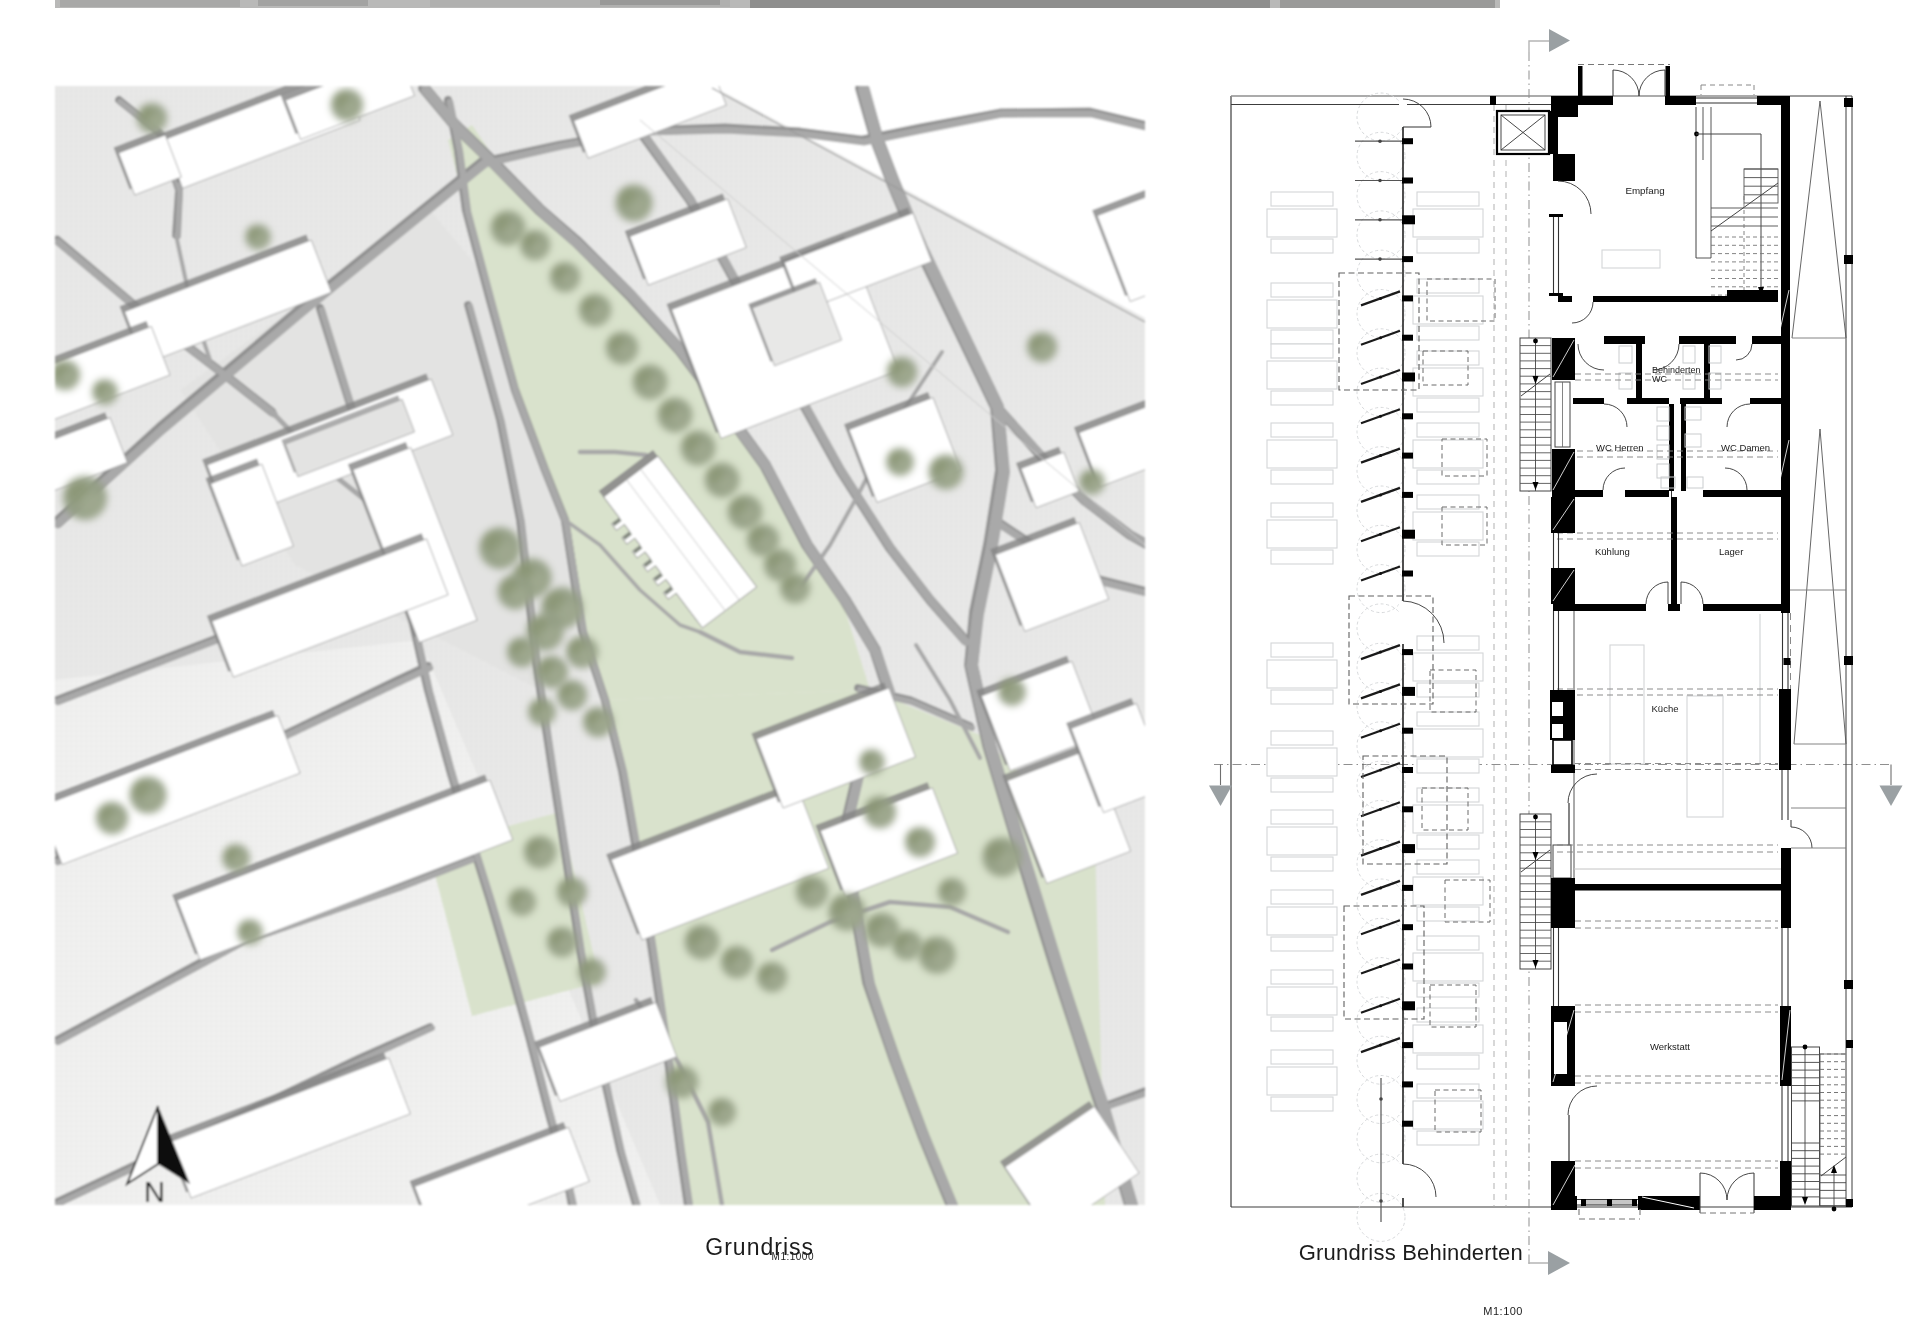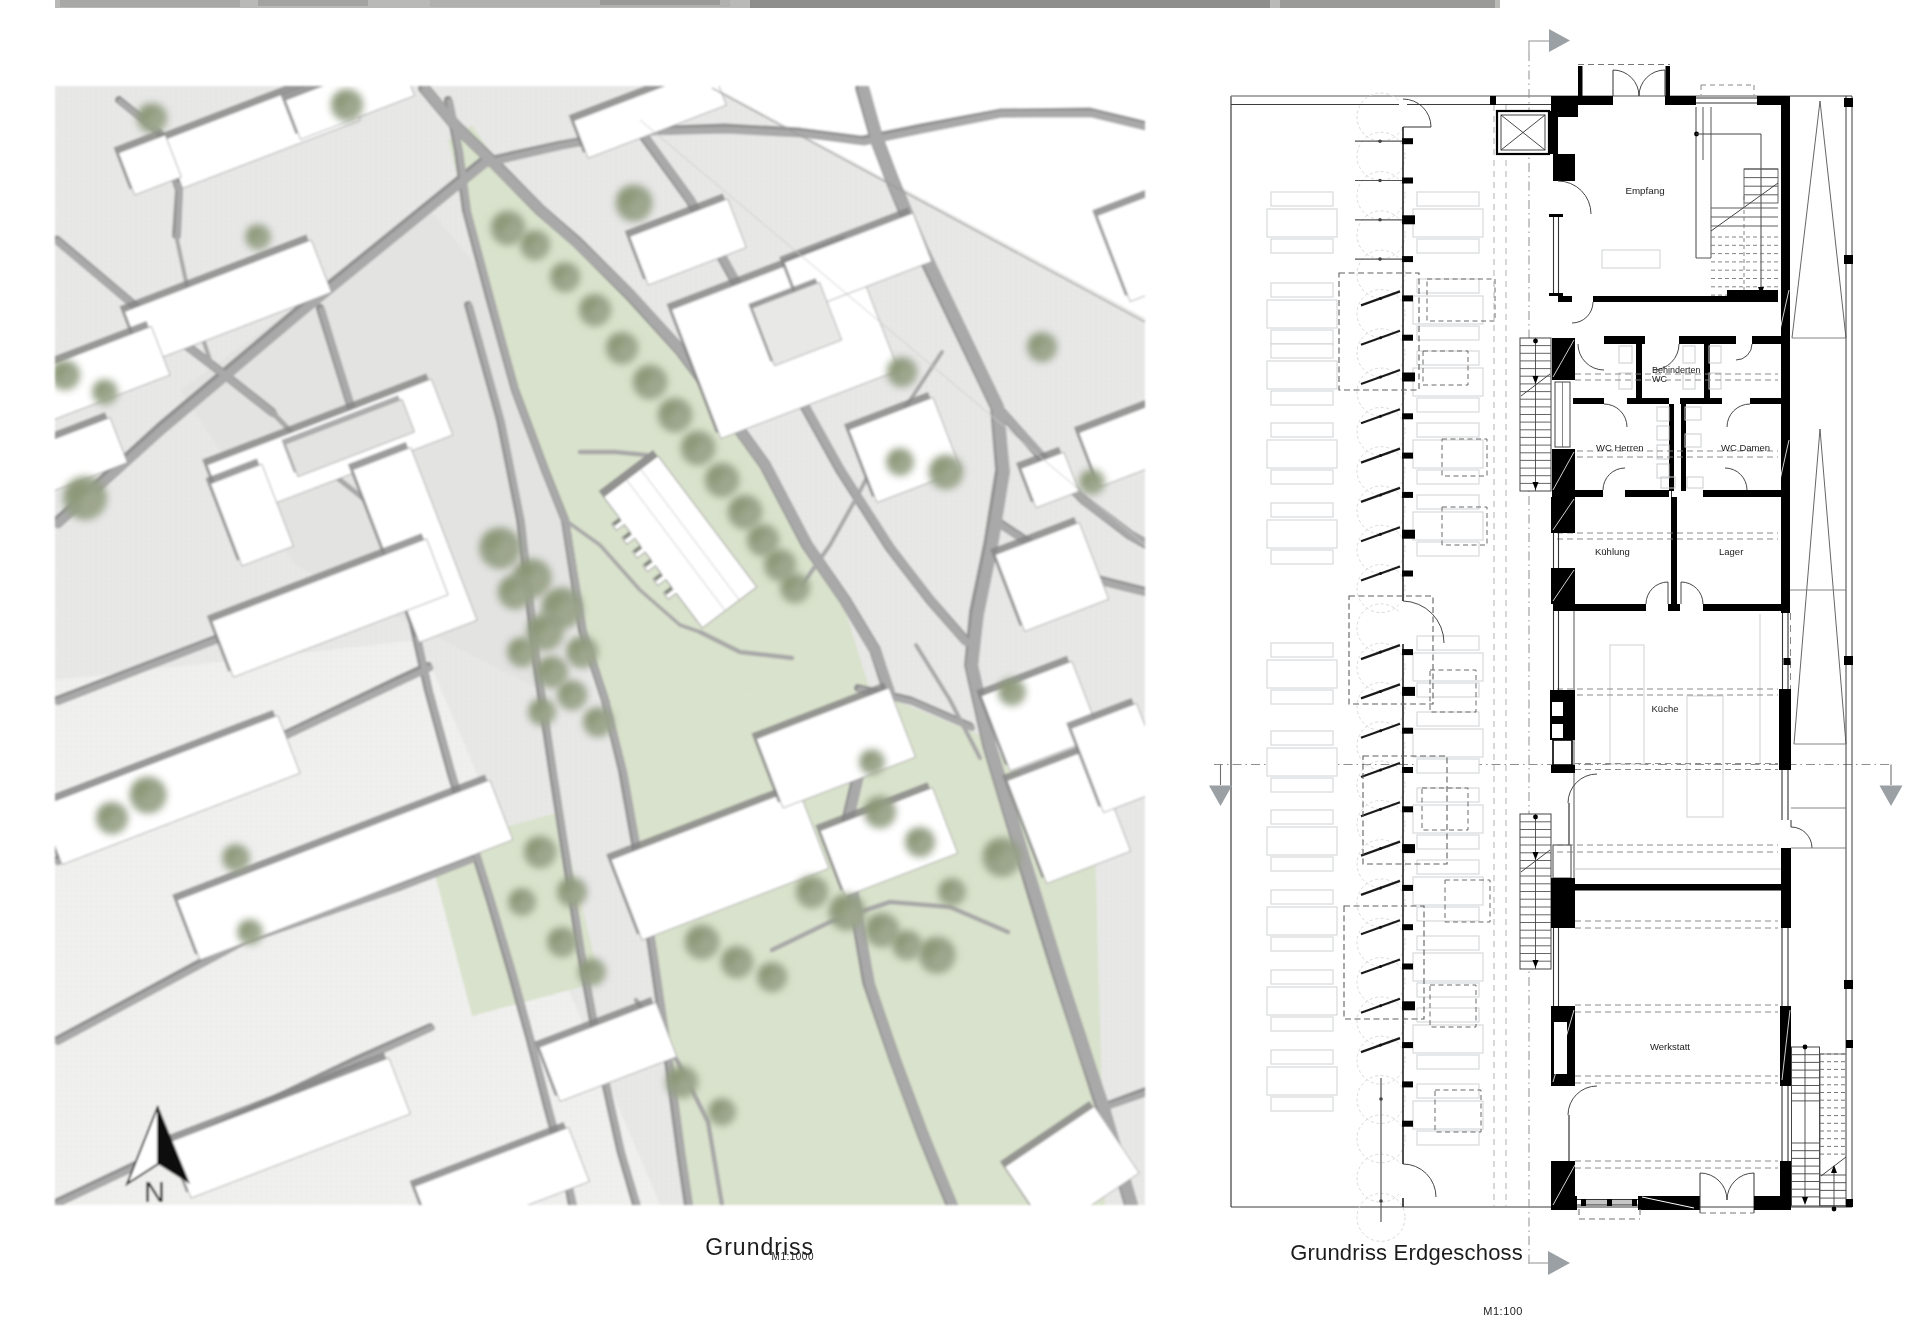--- a/index.html
+++ b/index.html
@@ -1226,14 +1226,14 @@
 <line x1="1846.0" y1="1206.0" x2="1820.0" y2="1206.0" stroke="#444" stroke-width="0.9" stroke-linecap="butt"></line>
 <line x1="1834.0" y1="1209.0" x2="1834.0" y2="1172.0" stroke="#444" stroke-width="0.9" stroke-linecap="butt"></line>
 <polygon points="1831.0,1173.0 1837.0,1173.0 1834.0,1165.0" fill="#000"></polygon>
 <circle cx="1834.0" cy="1209.0" r="2.4" fill="#000"></circle>
 <rect x="1846.0" y="1040.0" width="7.0" height="8.0" fill="#000"></rect>
 <rect x="1846.0" y="1199.0" width="7.0" height="8.0" fill="#000"></rect>
 </svg>
 
 <div class="ttl" style="right:774px;top:1234px;font-size:23px;letter-spacing:1px;">Grundriss</div>
 <div class="sub" style="right:774px;top:1251px;font-size:10px;">M1:1000</div>
-<div class="ttl" style="right:65px;top:1240px;font-size:22px;letter-spacing:0.2px;">Grundriss Erdgeschoss</div>
+<div class="ttl" style="right:65px;top:1240px;font-size:22px;letter-spacing:0.2px;">Grundriss Behinderten</div>
 <div class="sub" style="right:65px;top:1257px;font-size:11px;margin-top:48px;">M1:100</div>
 </div>
 </body></html>

